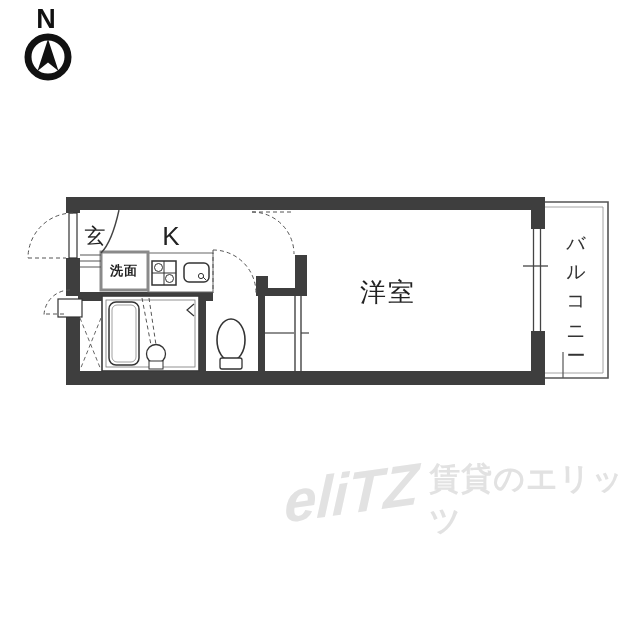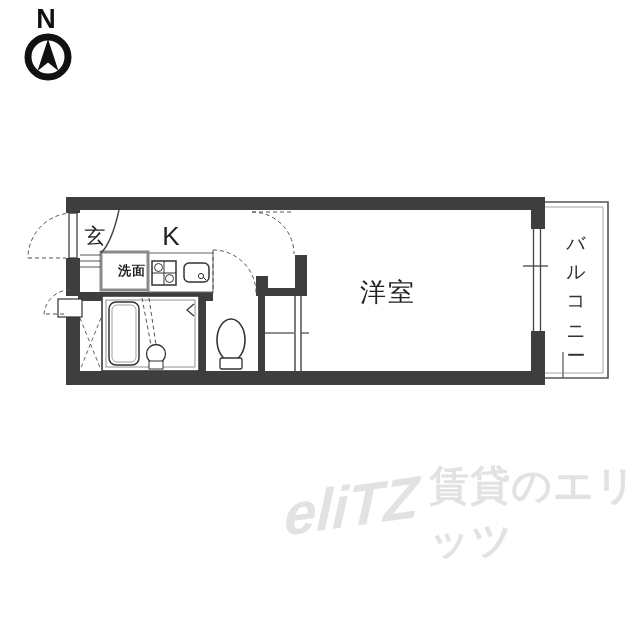--- a/index.html
+++ b/index.html
@@ -6,35 +6,35 @@
   #stage{
     position:relative;width:640px;height:640px;background:#ffffff;
     font-family:"Liberation Sans","DejaVu Sans",sans-serif;overflow:hidden;
   }
   svg{position:absolute;left:0;top:0;}
   .lbl{position:absolute;color:#222;white-space:nowrap;}
   .center{transform:translate(-50%,-50%);}
   #compass-n{font-size:27px;font-weight:bold;color:#111;}
   #genkan-lbl{font-size:21px;}
   #kitchen-lbl{font-size:26px;}
-  #washbasin-lbl{font-size:13px;font-weight:600;letter-spacing:1px;margin-left:8px;}
+  #washbasin-lbl{font-size:13px;font-weight:600;letter-spacing:1px;}
   #mainroom-lbl{font-size:26px;text-align:right;line-height:37px;letter-spacing:2px;}
   #balcony-lbl{
     font-size:19px;letter-spacing:9px;color:#333;
     writing-mode:vertical-rl;text-orientation:mixed;
   }
   #watermark{
     position:absolute;left:284px;top:444px;display:flex;align-items:center;
     color:#e2e2e2;user-select:none;
   }
   #wm-logo{
     font-size:58px;font-weight:bold;font-style:italic;
     transform:rotate(-8deg) skewX(-10deg);line-height:1;margin-right:10px;
   }
-  #wm-text{font-size:40px;font-weight:bold;letter-spacing:1px;padding-top:14px;}
+  #wm-text{font-size:31px;font-weight:bold;letter-spacing:1px;padding-top:14px;}
 </style>
 </head>
 <body>
 
 <div id="stage">
 
   <div id="compass-n" class="lbl center" style="left:46px;top:19px;">N</div>
   <svg width="100" height="100" viewBox="0 0 100 100">
     <circle cx="48" cy="57" r="20" fill="#ffffff" stroke="#111" stroke-width="7"></circle>
     <polygon points="48,39 58.5,71 48,62.5 37.5,71" fill="#111"></polygon>

